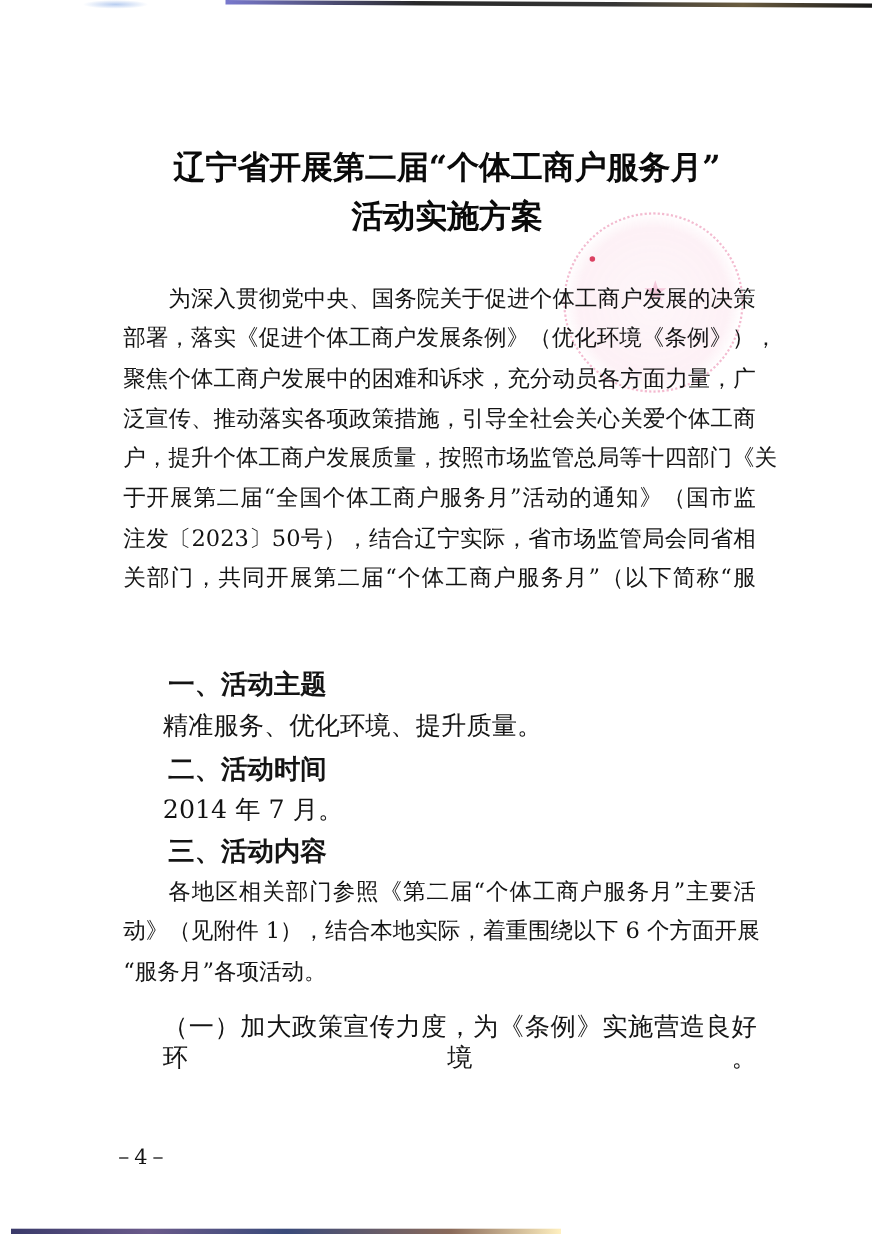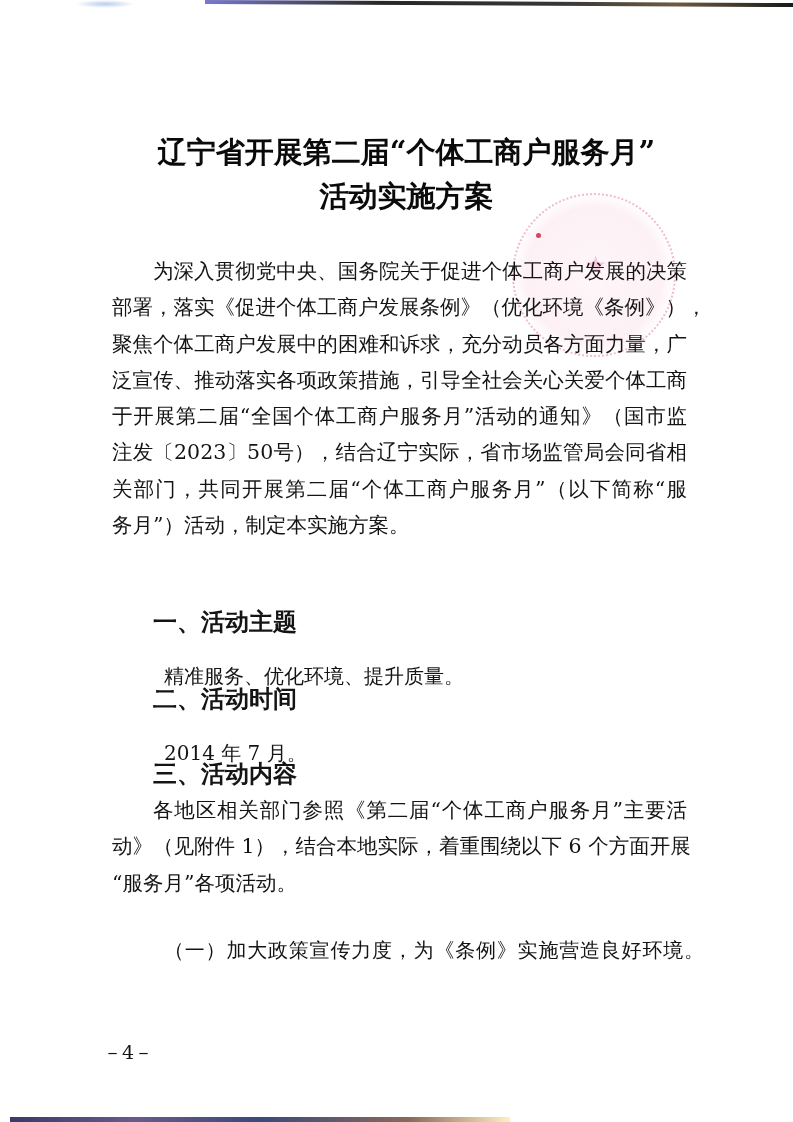--- a/index.html
+++ b/index.html
@@ -83,22 +83,22 @@
       left: 153px;
       font-size: 24px;
       font-weight: bold;
       font-family: "DejaVu Sans", "Liberation Sans", sans-serif;
       margin: 0;
       line-height: 28px;
     }
     .body-line {
       position: absolute;
       left: 153px;
-      font-size: 20px;
-      margin: 16px;
+      font-size: 23px;
+      margin: 0;
       line-height: 28px;
     }
     .page-number {
       position: absolute;
       left: 103px;
       top: 1040px;
       font-size: 19px;
       line-height: 24px;
     }
     .stamp {
@@ -141,24 +141,24 @@
 </div>
 
 <h1 class="title l1">辽宁省开展第二届“个体工商户服务月”</h1>
 <h1 class="title l2">活动实施方案</h1>
 
 <div class="para" style="top: 253px;">
   <span class="line indent">为深入贯彻党中央、国务院关于促进个体工商户发展的决策</span>
   <span class="line">部署，落实《促进个体工商户发展条例》（优化环境《条例》），</span>
   <span class="line">聚焦个体工商户发展中的困难和诉求，充分动员各方面力量，广</span>
   <span class="line">泛宣传、推动落实各项政策措施，引导全社会关心关爱个体工商</span>
+  <span class="line">户，提升个体工商户发展质量，按照市场监管总局等十四部门《关</span>
   <span class="line">于开展第二届“全国个体工商户服务月”活动的通知》（国市监</span>
   <span class="line">注发〔2023〕50号），结合辽宁实际，省市场监管局会同省相</span>
   <span class="line">关部门，共同开展第二届“个体工商户服务月”（以下简称“服</span>
-  <span class="line last">务月”）活动，制定本实施方案。</span>
 </div>
 
 <h2 class="heading" style="top: 608px;">一、活动主题</h2>
 <p class="body-line" style="top: 646px; left: 148px;">精准服务、优化环境、提升质量。</p>
 
 <h2 class="heading" style="top: 685px;">二、活动时间</h2>
 <p class="body-line" style="top: 723px; left: 148px;">2014 年 7 月。</p>
 
 <h2 class="heading" style="top: 760px;">三、活动内容</h2>
 

